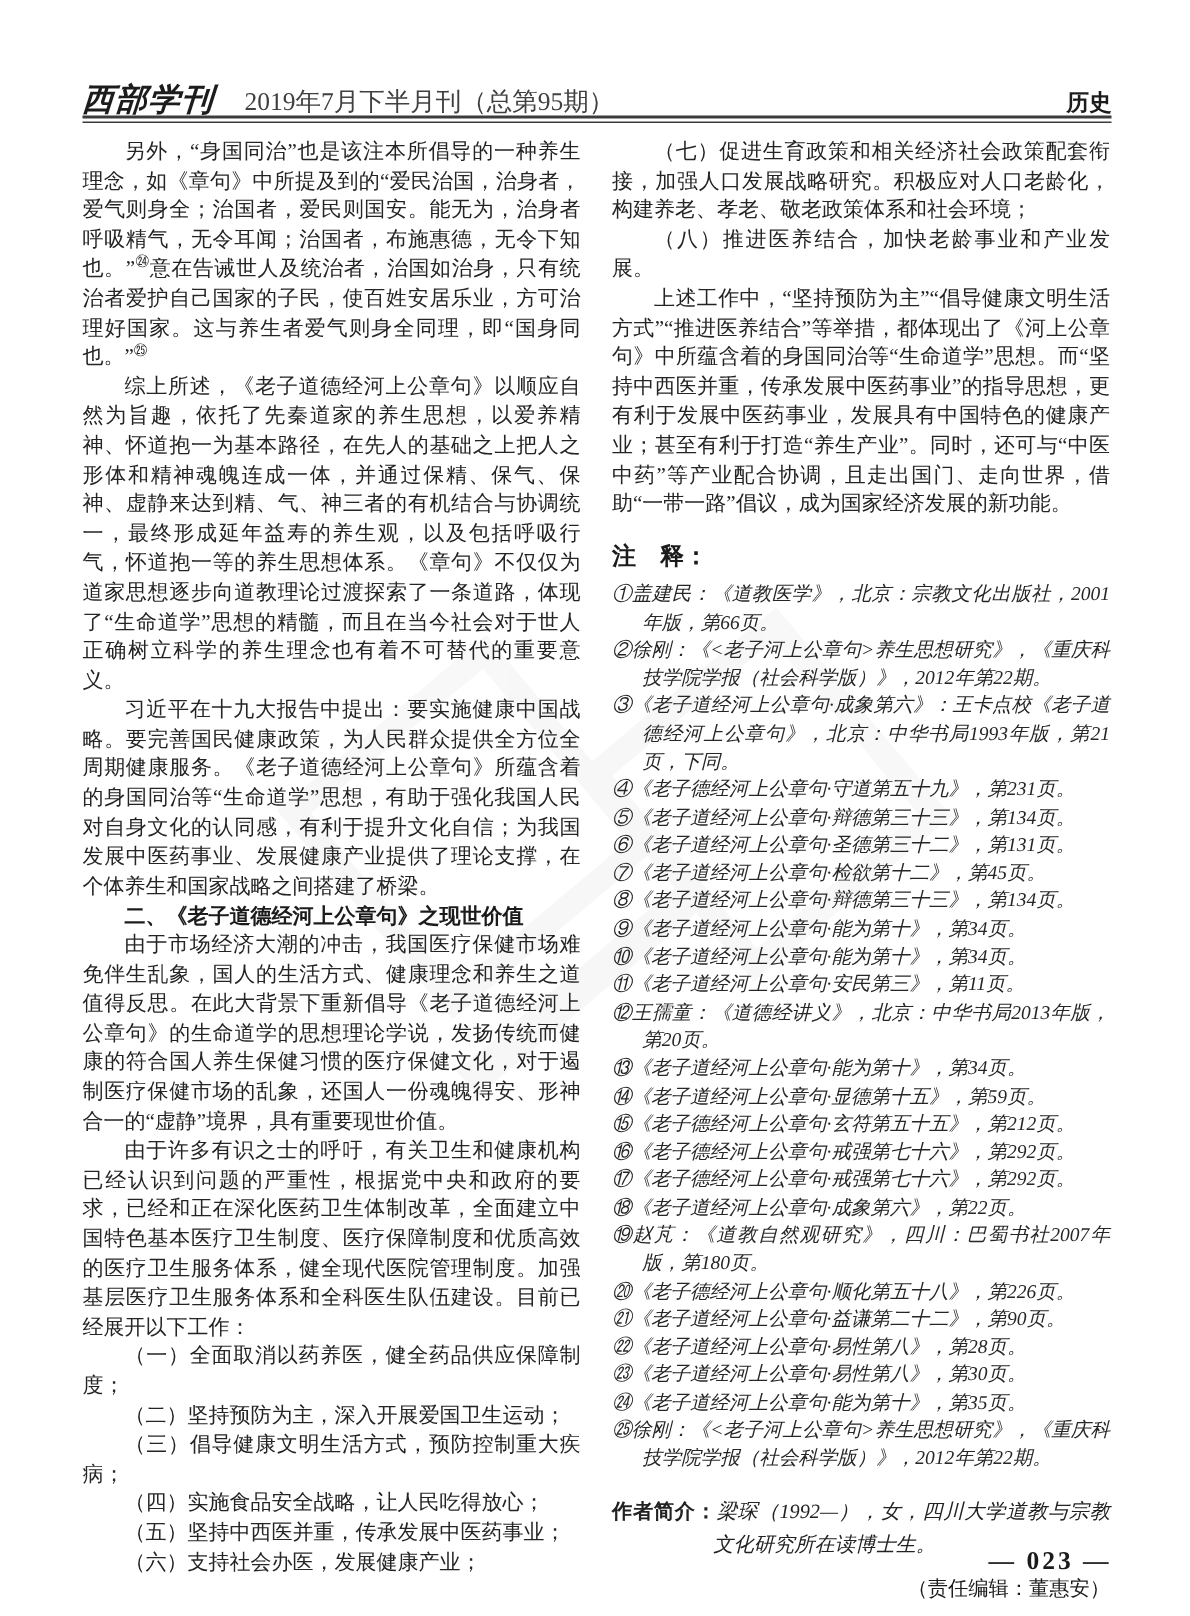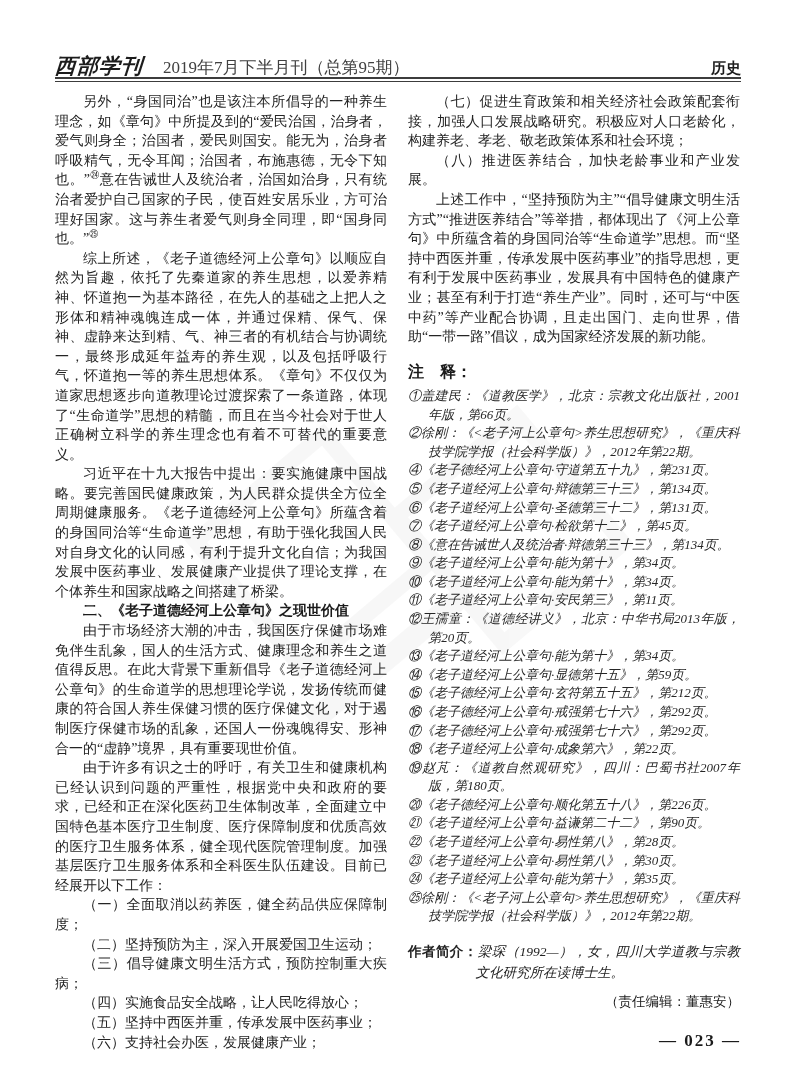--- a/index.html
+++ b/index.html
@@ -114,25 +114,26 @@
       <p class="block list-item">（七）促进生育政策和相关经济社会政策配套衔接，加强人口发展战略研究。积极应对人口老龄化，构建养老、孝老、敬老政策体系和社会环境；</p>
           <p class="block list-item">（八）推进医养结合，加快老龄事业和产业发展。</p>
           <p class="block body">上述工作中，“坚持预防为主”“倡导健康文明生活方式”“推进医养结合”等举措，都体现出了《河上公章句》中所蕴含着的身国同治等“生命道学”思想。而“坚持中西医并重，传承发展中医药事业”的指导思想，更有利于发展中医药事业，发展具有中国特色的健康产业；甚至有利于打造“养生产业”。同时，还可与“中医中药”等产业配合协调，且走出国门、走向世界，借助“一带一路”倡议，成为国家经济发展的新功能。</p>
         </div>
 
       <h3 class="notes-heading">注　释：</h3>
       <div class="notes-list">
 
       <p class="note-item">①盖建民：《道教医学》，北京：宗教文化出版社，2001年版，第66页。</p>
           <p class="note-item">②徐刚：《&lt;老子河上公章句&gt;养生思想研究》，《重庆科技学院学报（社会科学版）》，2012年第22期。</p>
+          <p class="note-item">③《老子道经河上公章句·成象第六》：王卡点校《老子道德经河上公章句》，北京：中华书局1993年版，第21页，下同。</p>
           <p class="note-item">④《老子德经河上公章句·守道第五十九》，第231页。</p>
           <p class="note-item">⑤《老子道经河上公章句·辩德第三十三》，第134页。</p>
           <p class="note-item">⑥《老子道经河上公章句·圣德第三十二》，第131页。</p>
           <p class="note-item">⑦《老子道经河上公章句·检欲第十二》，第45页。</p>
-          <p class="note-item">⑧《意在告诫世人及统治者·辩德第三十三》，第134页。</p>
+          <p class="note-item">⑧《老子道经河上公章句·辩德第三十三》，第134页。</p>
           <p class="note-item">⑨《老子道经河上公章句·能为第十》，第34页。</p>
           <p class="note-item">⑩《老子道经河上公章句·能为第十》，第34页。</p>
           <p class="note-item">⑪《老子道经河上公章句·安民第三》，第11页。</p>
           <p class="note-item">⑫王孺童：《道德经讲义》，北京：中华书局2013年版，第20页。</p>
           <p class="note-item">⑬《老子道经河上公章句·能为第十》，第34页。</p>
           <p class="note-item">⑭《老子道经河上公章句·显德第十五》，第59页。</p>
           <p class="note-item">⑮《老子德经河上公章句·玄符第五十五》，第212页。</p>
           <p class="note-item">⑯《老子德经河上公章句·戒强第七十六》，第292页。</p>
           <p class="note-item">⑰《老子德经河上公章句·戒强第七十六》，第292页。</p>
           <p class="note-item">⑱《老子道经河上公章句·成象第六》，第22页。</p>

